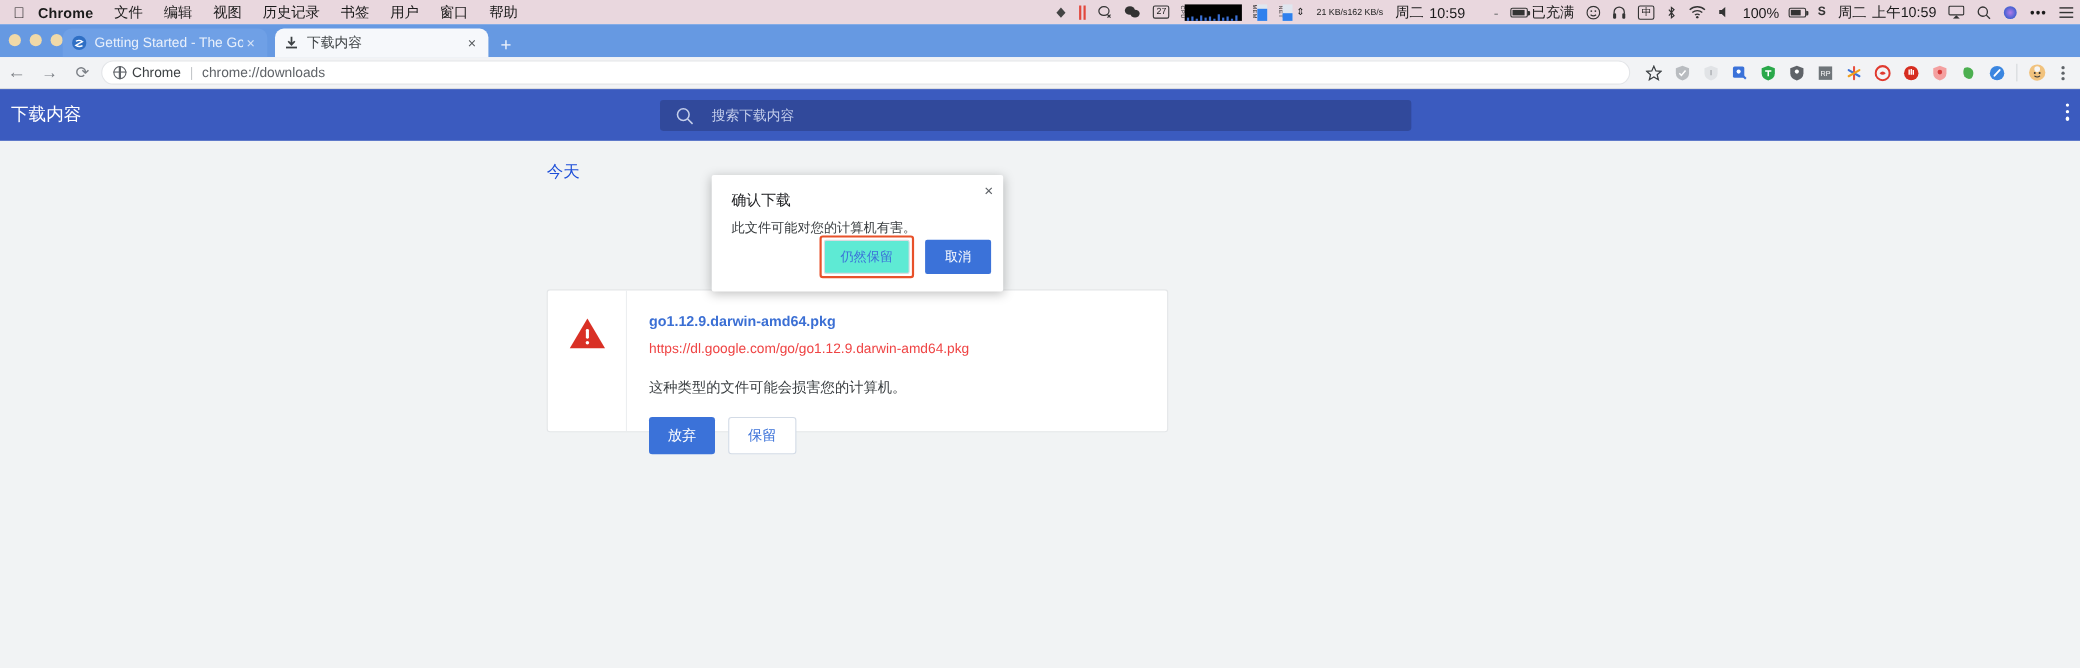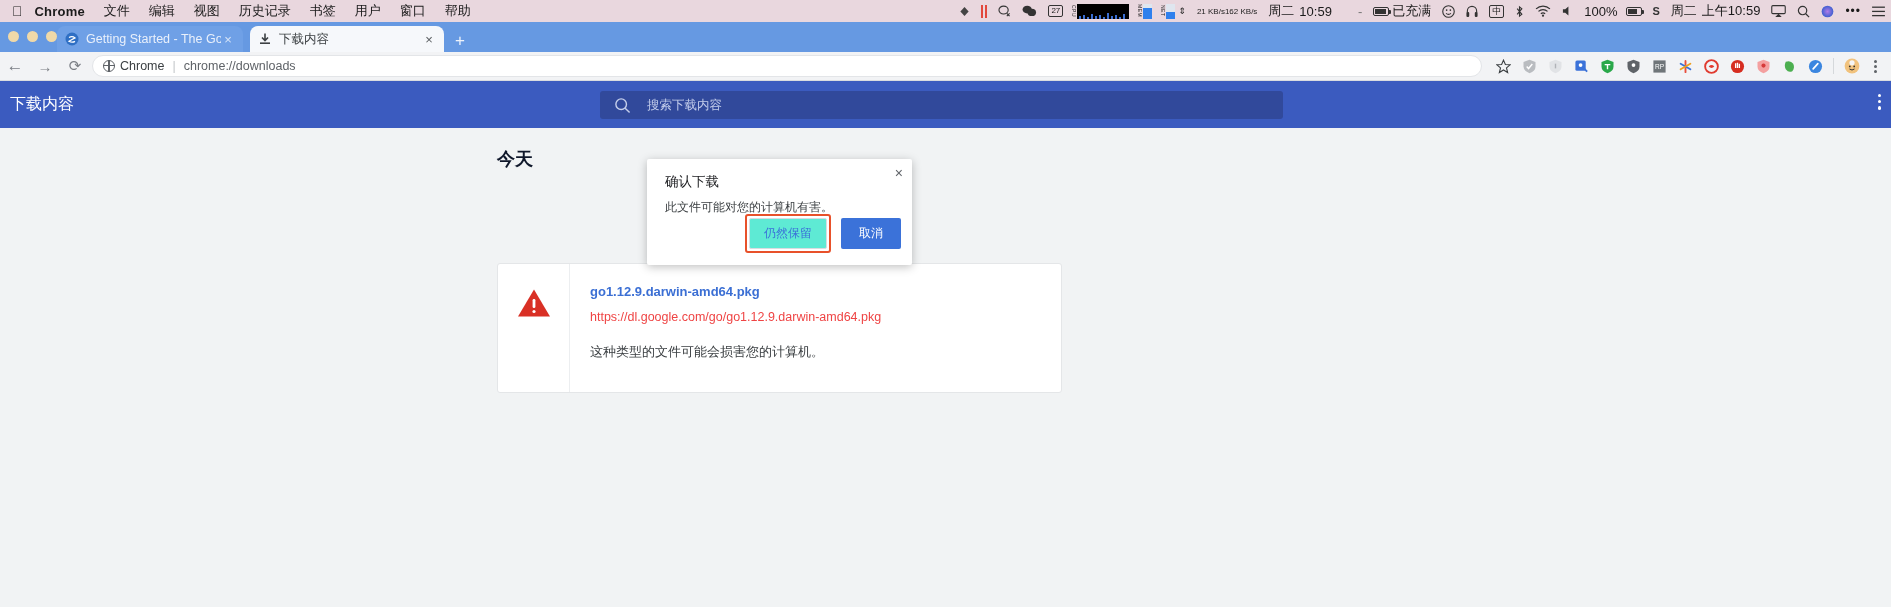--- a/index.html
+++ b/index.html
@@ -101,21 +101,21 @@
   .dl-search {
     position:absolute; left:600px; top:10px; width:683px; height:28px;
     background:#31499b; border-radius:3px; display:flex; align-items:center;
     padding-left:14px; gap:16px;
   }
   .dl-search .sicon { color:#c5cfeb; display:flex; }
   .dl-search .sinput { font-size:12.5px; color:#c3cdeb; }
   .dl-kebab { position:absolute; right:10px; top:13px; display:flex; flex-direction:column; gap:3px; align-items:center;}
   .dl-kebab i{ width:3.2px;height:3.2px;border-radius:50%;background:#ffffff;display:block;}
 
-  .daygroup { position:absolute; left:497px; top:66px; font-size:18px; color:#0f172a;font-weight:bold; }
+  .daygroup { position:absolute; left:497px; top:66px; font-size:15px; color:#1d4ed8; }
   .dl-card {
     position:absolute; left:497px; top:182px; width:565px; height:130px;
     background:#fff; border:1px solid #e4e6e8; border-radius:3px;
     display:flex;
   }
   .dl-icon-col { width:72px; display:flex; align-items:flex-start; justify-content:center; padding-top:24px;
                  border-right:1px solid #eceef0; }
   .warn-tri { width:34px; height:30px; position:relative; }
   .dl-body { flex:1 1 auto; padding:20px 0 0 20px; }
   .dl-filename { font-size:13px; font-weight:bold; color:#3b6fd4; }
@@ -492,20 +492,24 @@
             <path d="M17 1.5 L33 28.5 H1 Z" fill="#d93025"></path>
             <rect x="15.6" y="11" width="2.8" height="9" rx="1.3" fill="#fff"></rect>
             <circle cx="17" cy="23.5" r="1.6" fill="#fff"></circle>
           </svg>
         </span>
       </div>
       <div class="dl-body">
         <div class="dl-filename">go1.12.9.darwin-amd64.pkg</div>
         <div class="dl-url">https://dl.google.com/go/go1.12.9.darwin-amd64.pkg</div>
         <div class="dl-warnmsg">这种类型的文件可能会损害您的计算机。</div>
+        <div class="dl-actions">
+          <button class="btn-discard">放弃</button>
+          <button class="btn-keep">保留</button>
+        </div>
       </div>
     </div>
 
     <div class="modal">
       <div class="modal-close">×</div>
       <div class="modal-title">确认下载</div>
       <div class="modal-text">此文件可能对您的计算机有害。</div>
       <div class="modal-actions">
         <span class="btn-keepanyway-wrap">
           <button class="btn-keepanyway">仍然保留</button>

